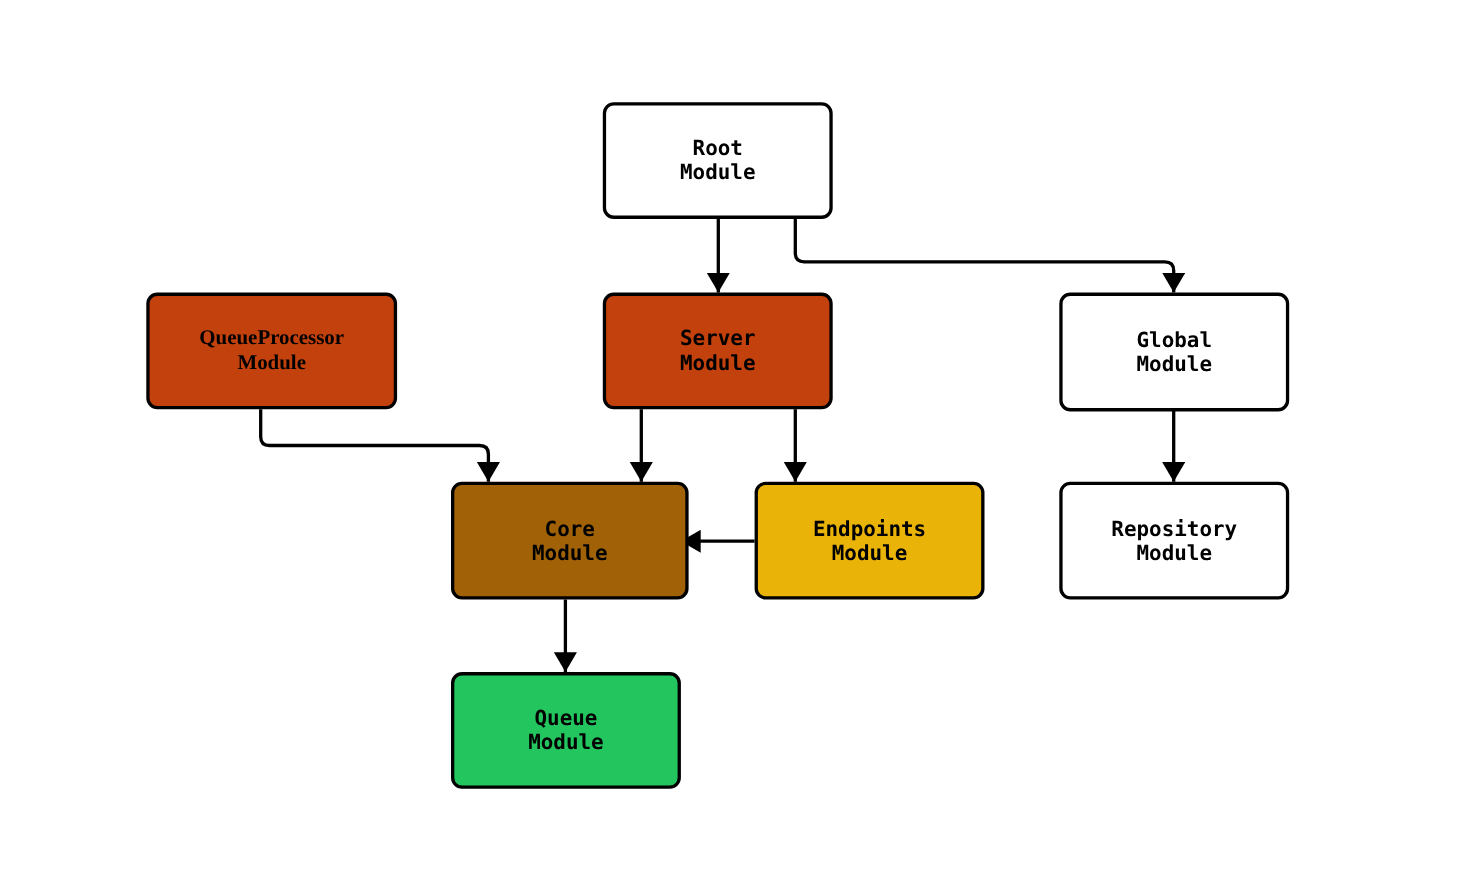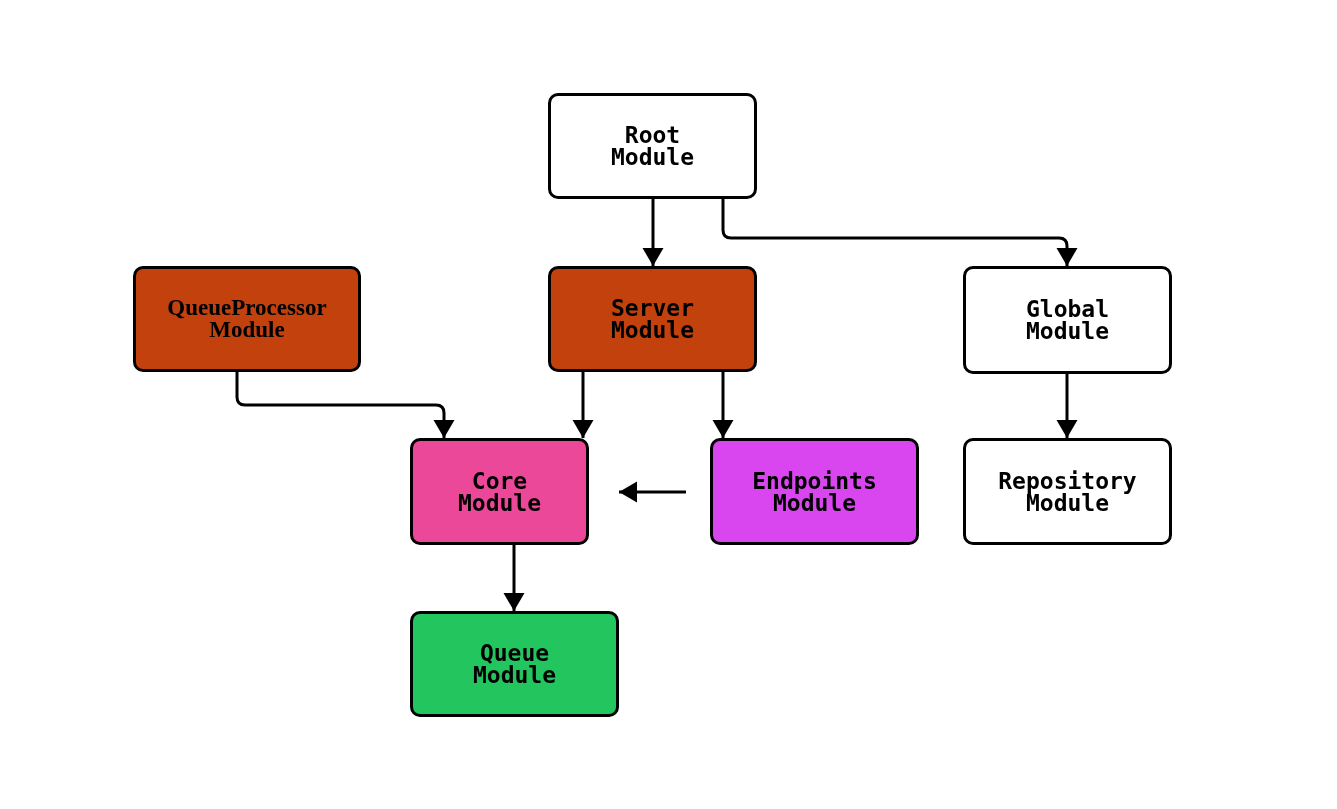--- a/index.html
+++ b/index.html
@@ -27,21 +27,21 @@
     box-sizing: border-box;
     background: #ffffff;
     border: 3px solid #000000;
     border-radius: 10px;
     display: flex;
     align-items: center;
     justify-content: center;
   }
   .node-label {
     text-align: center;
-    font-size: 23px;
+    font-size: 19px;
     line-height: 22px;
     font-weight: bold;
     color: #000000;
     white-space: pre;
   }
   .edge {
     fill: none;
     stroke: #000000;
     stroke-width: 3;
   }
@@ -70,24 +70,24 @@
     </div>
     <div class="node" style="left: 133px; top: 266px; width: 228px; height: 106px; border-color: rgb(0, 0, 0); background: #c2410c; font-family: Liberation Serif, serif;">
       <div class="node-label"><span>QueueProcessor</span><br><span>Module</span></div>
     </div>
     <div class="node" style="left: 548px; top: 266px; width: 209px; height: 106px; border-color: rgb(0, 0, 0); background: #c2410c;">
       <div class="node-label"><span>Server</span><br><span>Module</span></div>
     </div>
     <div class="node" style="left: 963px; top: 266px; width: 209px; height: 108px; border-color: rgb(0, 0, 0); background: rgb(255, 255, 255);">
       <div class="node-label"><span>Global</span><br><span>Module</span></div>
     </div>
-    <div class="node" style="left: 410px; top: 438px; width: 179px; height: 107px; border-color: rgb(0, 0, 0); background: #ec4899;">
+    <div class="node" style="left: 410px; top: 438px; width: 216px; height: 107px; border-color: rgb(0, 0, 0); background: #a16207;">
       <div class="node-label"><span>Core</span><br><span>Module</span></div>
     </div>
-    <div class="node" style="left: 686px; top: 438px; width: 209px; height: 107px; border-color: rgb(0, 0, 0); background: #d946ef; margin-left: 24px;">
+    <div class="node" style="left: 686px; top: 438px; width: 209px; height: 107px; border-color: rgb(0, 0, 0); background: #eab308;">
       <div class="node-label"><span>Endpoints</span><br><span>Module</span></div>
     </div>
     <div class="node" style="left: 963px; top: 438px; width: 209px; height: 107px; border-color: rgb(0, 0, 0); background: rgb(255, 255, 255); justify-content: center;">
       <div class="node-label"><span>Repository</span><br><span>Module</span></div>
     </div>
     <div class="node" style="left: 410px; top: 611px; width: 209px; height: 106px; border-color: rgb(0, 0, 0); background: #22c55e;">
       <div class="node-label"><span>Queue</span><br><span>Module</span></div>
     </div>
   </div>
 

